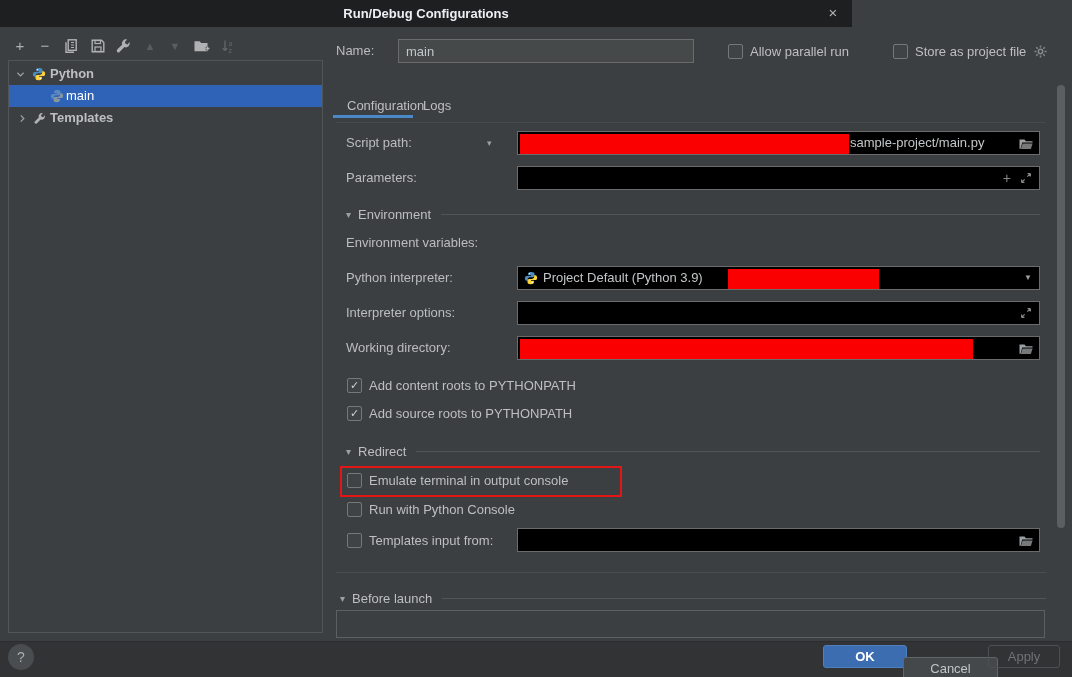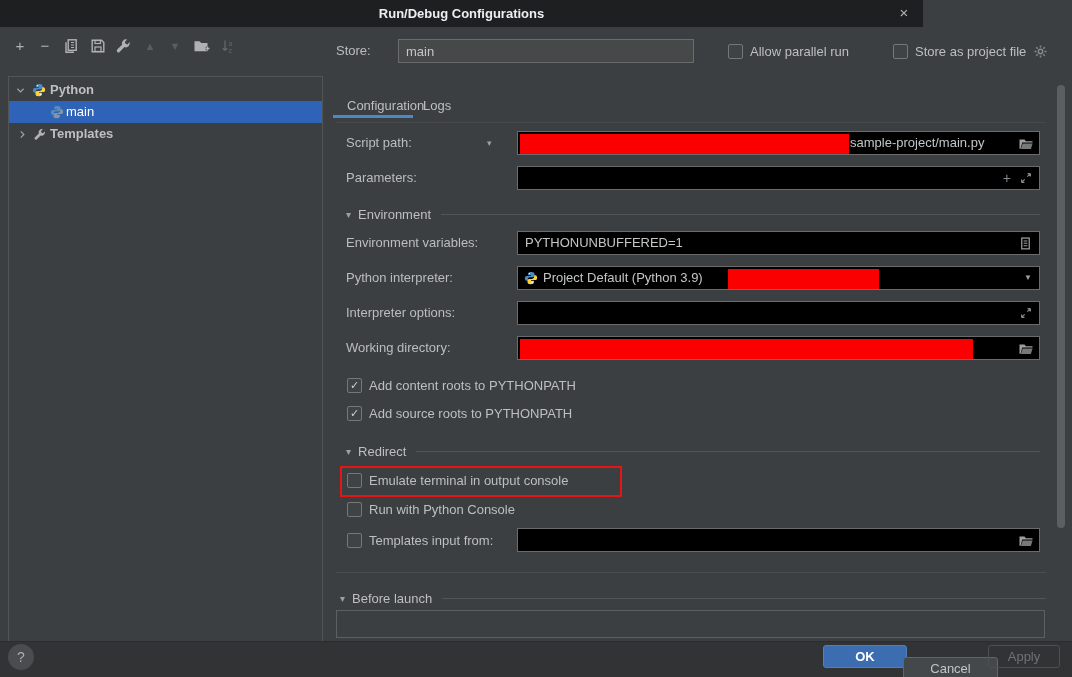--- a/index.html
+++ b/index.html
@@ -1,29 +1,29 @@
 <!DOCTYPE html>
 <html><head>
 <meta charset="utf-8">
 <style>
   html,body{margin:0;padding:0;background:#2b2b2b;}
   #dialog{position:relative;width:1072px;height:677px;background:#3c3f41;
     font-family:"Liberation Sans","DejaVu Sans",sans-serif;font-size:13px;color:#bbbdbf;
     overflow:hidden;-webkit-font-smoothing:antialiased;}
   .abs{position:absolute;}
   
-  #titlebar{left:0;top:0;width:923px;height:27px;background:#1e1f21;}
+  #titlebar{left:0;top:0;width:852px;height:27px;background:#1e1f21;}
   #title{left:0;right:0;top:0;height:27px;line-height:27px;text-align:center;color:#eceff1;font-weight:bold;}
   #close{right:8px;top:0;width:22px;height:27px;line-height:26px;text-align:center;color:#b4b7b9;font-size:15px;cursor:pointer;}
   
   .tbtn{top:36px;width:22px;height:20px;display:flex;align-items:center;justify-content:center;}
   .tglyph{color:#afb1b3;font-size:15px;line-height:20px;}
   .tglyph.dis{color:#595d5f;font-size:11px;}
   
-  #tree{left:8px;top:60px;width:313px;height:571px;border:1px solid #525556;background:#3c3f41;margin-top:16px;}
+  #tree{left:8px;top:60px;width:313px;height:571px;border:1px solid #525556;background:#3c3f41;}
   .trow{position:absolute;left:0;right:0;height:22px;}
   .trow .lbl{position:absolute;top:0;height:22px;line-height:22px;color:#bdbfc1;font-weight:bold;}
   #tree-main{background:#2e63b8;}
   #tree-main .lbl{color:#ffffff;font-weight:normal;}
   
   #help{left:8px;top:644px;width:26px;height:26px;border-radius:50%;background:#494d4f;
     color:#a9aeb1;font-size:14px;line-height:26px;text-align:center;}
   
   .label{height:24px;line-height:24px;color:#bbbdbf;}
   .field{height:24px;background:#000000;border:1px solid #6b6b6b;box-sizing:border-box;position:absolute;}
@@ -137,21 +137,21 @@
       <svg class="abs" style="left:8px;top:6px" width="11" height="11" viewBox="0 0 16 16">
           <path d="M5.5 3.5L10 8l-4.5 4.5" stroke="#9da0a2" stroke-width="1.8" fill="none"></path>
         </svg>
       <svg class="abs" style="left:24px;top:5px" width="13" height="13" viewBox="0 0 16 16">
           <path fill="#afb1b3" d="M14.6 4.1a4 4 0 0 1-5.2 5L4.6 14a1.7 1.7 0 0 1-2.4-2.4l4.9-4.8a4 4 0 0 1 5-5.2L9.8 3.9l.8 1.9 1.9.8 2.1-2.5z"></path>
         </svg>
       <span class="lbl" style="left:41px">Templates</span>
     </div>
   </div>
 
-  <div class="abs label" style="left:336px;top:39px">Store:</div>
+  <div class="abs label" style="left:336px;top:39px">Name:</div>
   <input class="fld" style="left: 398px; top: 39px; width: 296px; height: 24px;" value="main">
   <div class="cbrow" style="left:728px;top:41px">
     <span class="cbox"></span>
     <span class="cblbl">Allow parallel run</span>
   </div>
   <div class="cbrow" style="left:893px;top:41px">
     <span class="cbox"></span>
     <span class="cblbl">Store as project file</span>
     <svg width="15" height="15" viewBox="0 0 16 16">
         <g fill="none" stroke="#85898b" stroke-width="1.6">
@@ -187,27 +187,20 @@
       </svg>
   </div>
 
   <div class="section" style="left:346px;top:204px;width:694px">
     <span class="sec-arrow">▾</span>
     <span class="sec-label">Environment</span>
     <span class="sec-rule"></span>
   </div>
 
   <div class="abs label" style="left:346px;top:231px">Environment variables:</div>
-  <div class="field" style="left:517px;top:231px;width:523px">
-    <span class="fval">PYTHONUNBUFFERED=1</span>
-    <svg class="right-ic" style="right:6px" width="15" height="15" viewBox="0 0 16 16">
-        <rect x="4" y="2.2" width="8" height="11.5" fill="none" stroke="#9da0a2" stroke-width="1.3"></rect>
-        <path d="M6 5.3h4M6 7.8h4M6 10.3h4" stroke="#9da0a2" stroke-width="1.1" fill="none"></path>
-      </svg>
-  </div>
 
   <div class="abs label" style="left:346px;top:266px">Python interpreter:</div>
   <div class="field" style="left:517px;top:266px;width:523px">
     <svg class="abs" style="left:6px;top:4px" width="14" height="14" viewBox="0 0 16 16">
         <path fill="#4b8bbe" d="M7.9 1C6.1 1 4.7 1.7 4.7 3.2v1.6H8v.8H3.2C1.7 5.6 1 6.7 1 8.3s.7 2.8 2.2 2.8h1.2V9.3C4.4 8 5.5 7 6.8 7h3.3c1.1 0 1.9-.9 1.9-2V3.2C12 1.8 10.6 1 9 1z"></path>
         <path fill="#ffd43b" d="M8.1 15c1.8 0 3.2-.7 3.2-2.2v-1.6H8v-.8h4.8c1.5 0 2.2-1.1 2.2-2.7s-.7-2.8-2.2-2.8h-1.2v1.8c0 1.3-1.1 2.3-2.4 2.3H5.9C4.8 9 4 9.9 4 11v1.8C4 14.2 5.4 15 7 15z"></path>
         <circle cx="6.2" cy="3" r=".8" fill="#fff"></circle>
         <circle cx="9.8" cy="13" r=".8" fill="#fff"></circle>
       </svg>
     <span class="fval" style="left:25px">Project Default (Python 3.9)</span>

